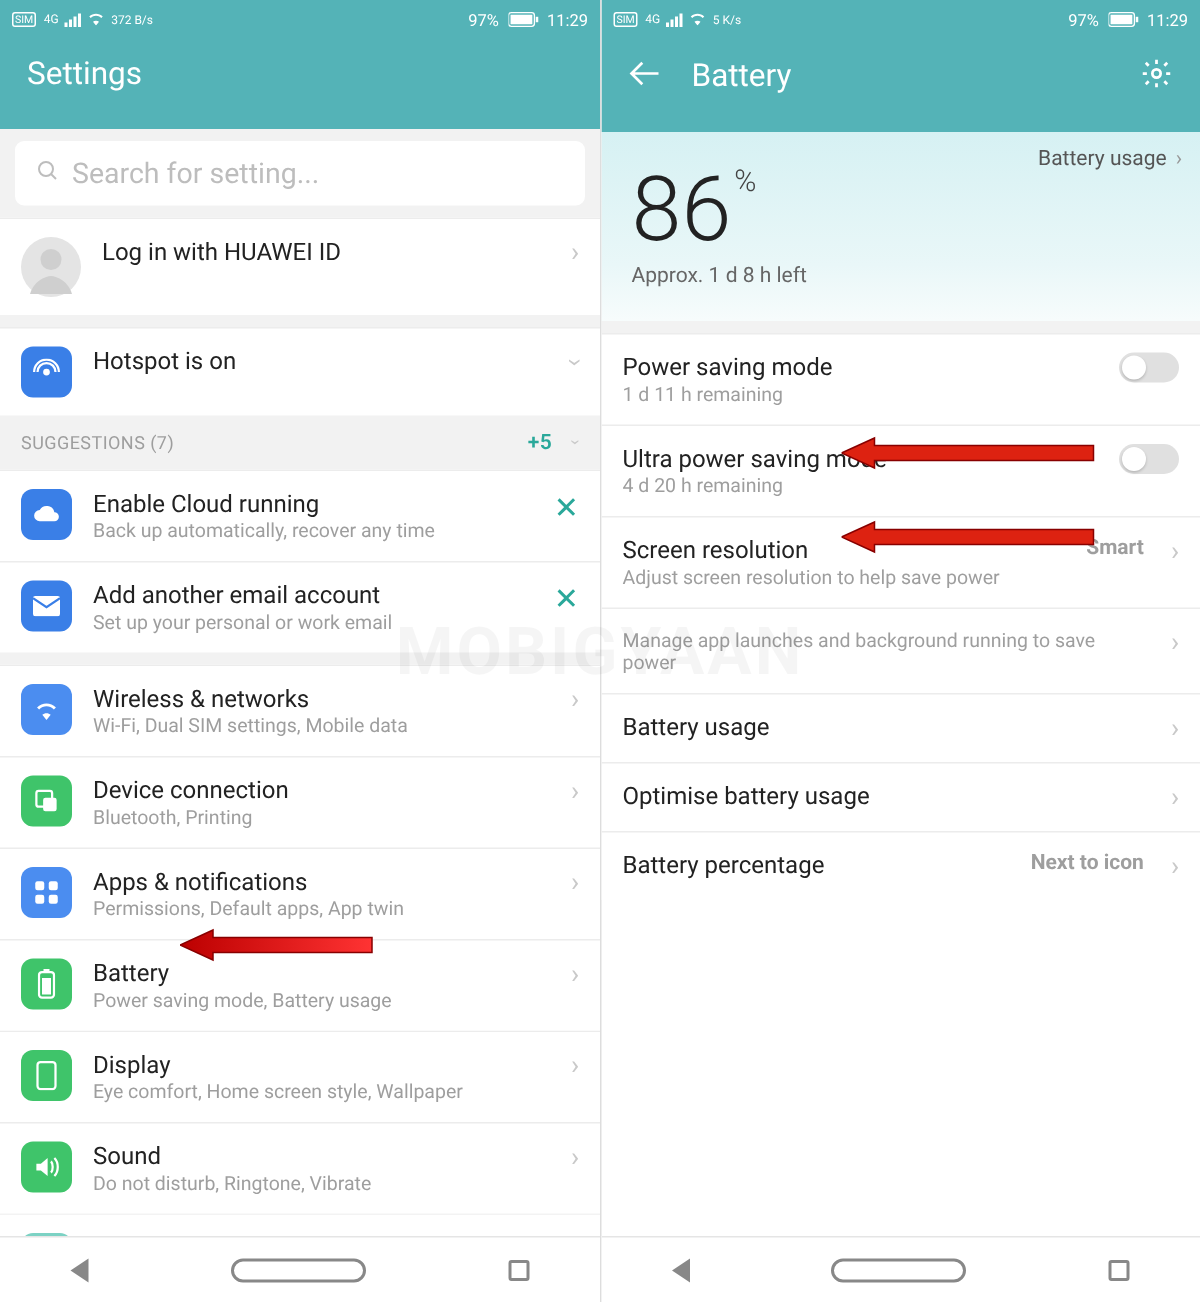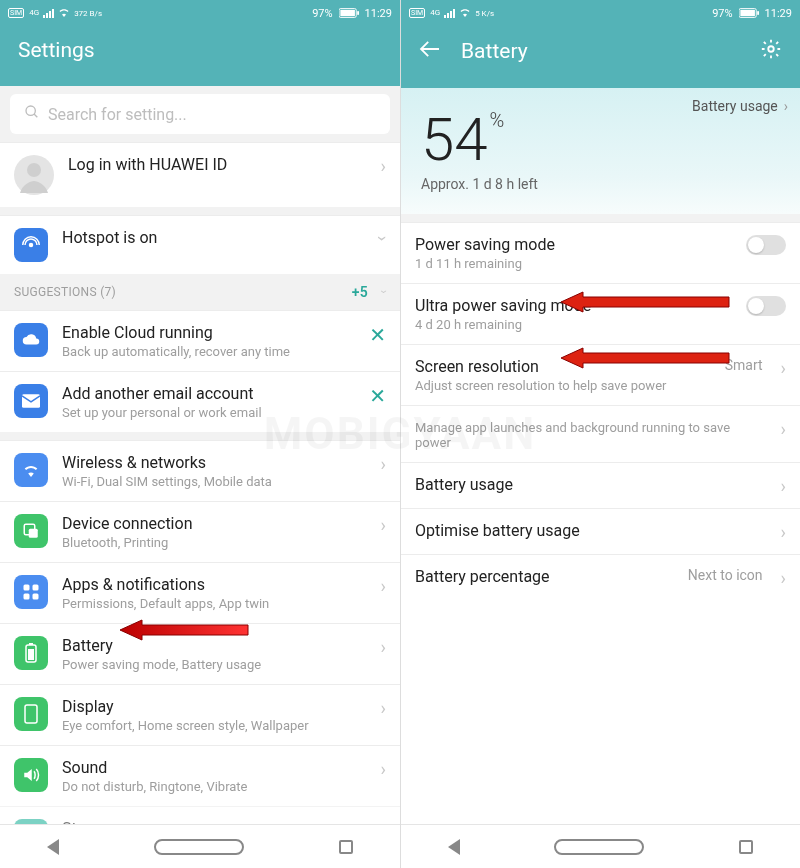--- a/index.html
+++ b/index.html
@@ -20,30 +20,30 @@
   .stat-batt svg { display:block; }
 
   
   .header { background: #54b3b7; color: #fff; padding: 12px 18px 24px 18px; display: flex; align-items: center; gap: 20px; }
   .header .title { font-size: 21px; font-weight: 400; }
   .header .back { font-size: 20px; }
   .header .gear { margin-left: auto; }
 
   
   .searchwrap { padding: 8px 10px; background:#f2f2f2; }
-  .search { background: #fff; border-radius: 6px; padding: 10px 14px; color: #bdbdbd; font-size: 16px; display:flex; align-items:flex-end; gap:8px; }
+  .search { background: #fff; border-radius: 6px; padding: 10px 14px; color: #bdbdbd; font-size: 19px; display:flex; align-items:flex-start; gap:8px; }
 
   
   .row { display: flex; align-items: flex-start; padding: 12px 14px; background: #fff; border-top: 1px solid #ececec; gap: 14px; }
   .row:first-of-type { border-top: none; }
   .row .texts { flex: 1; min-width:0; }
   .row .t1 { font-size: 16px; color: #222; }
   .row .t2 { font-size: 13px; color: #9e9e9e; margin-top: 2px; }
   .row .chev { color: #c9c9c9; font-size: 18px; }
-  .row .val { color:#9e9e9e; font-size: 14px; margin-right:4px;}
+  .row .val { color:#9e9e9e; font-size: 14px; margin-right:4px;font-weight:bold;}
   .iconbox { width: 34px; height: 34px; border-radius: 8px; display:flex; align-items:center; justify-content:center; color:#fff; flex-shrink:0; }
   .ic-blue { background:#3a7fe7; }
   .ic-blue2 { background:#4b8df0; }
   .ic-green { background:#3fc46a; }
   .ic-teal { background:#26b59d; }
 
   .section-gap { height: 8px; background:#f2f2f2; }
   .section-head { background:#f2f2f2; padding:10px 14px; display:flex; align-items:center; font-size:12px; color:#9e9e9e; letter-spacing:0.3px; }
   .section-head .plus { color:#2aa89a; font-weight:600; margin-left:auto; margin-right:14px; font-size:14px;}
   .close-x { color:#2aa89a; font-size:20px; font-weight:300; }
@@ -353,21 +353,21 @@
           </svg>
     </span>
   </div>
 
   <div class="batt-card">
     <div class="batt-usage-link">
       <span>Battery usage</span>
       <span style="color:#999;">›</span>
     </div>
     <div class="batt-pct">
-      <span>54</span><span class="deg">%</span>
+      <span>86</span><span class="deg">%</span>
     </div>
     <div class="batt-rem">Approx. 1 d 8 h left</div>
   </div>
 
   <div class="section-gap"></div>
 
   <div class="row" style="position:relative;">
     <div class="texts">
       <div class="t1">Power saving mode</div>
       <div class="t2">1 d 11 h remaining</div>

